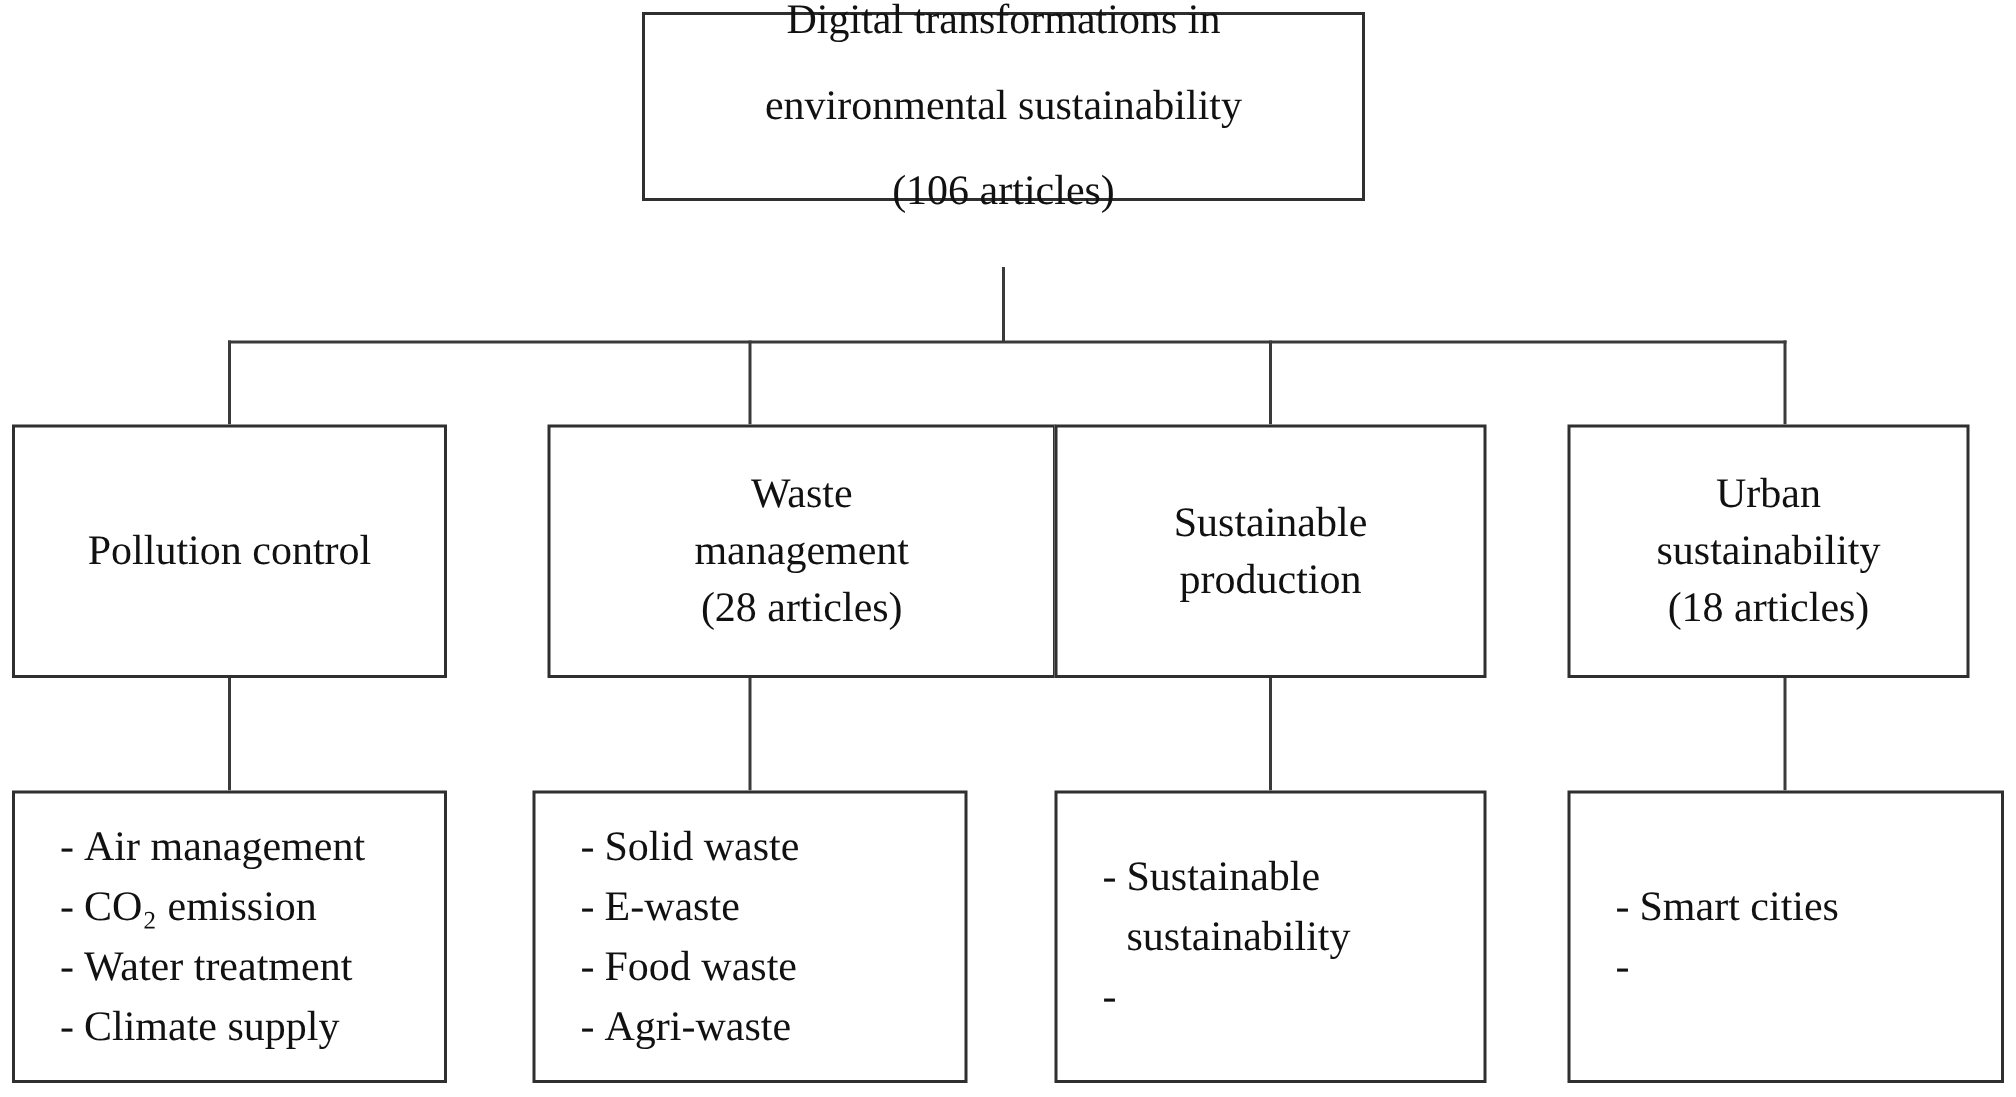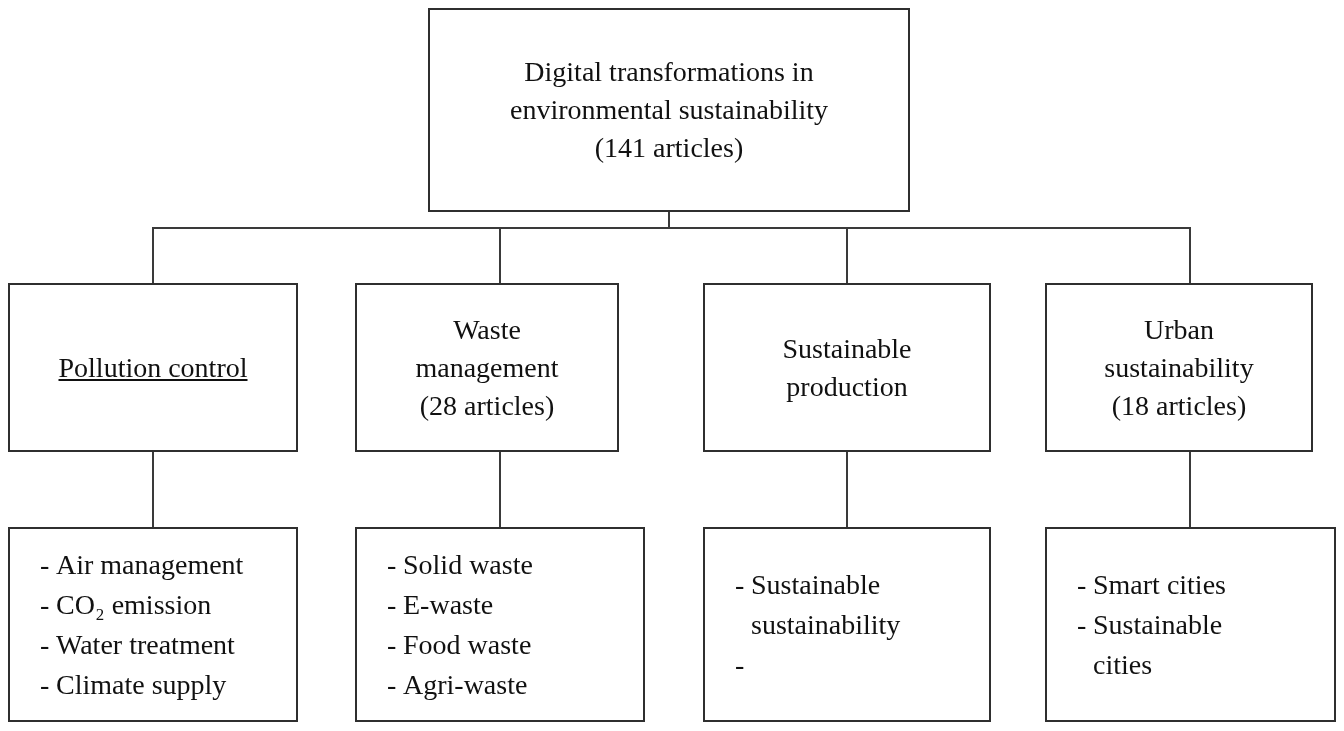--- a/index.html
+++ b/index.html
@@ -24,23 +24,23 @@
   }
   .center-text {
     display: flex;
     flex-direction: column;
     align-items: center;
     justify-content: center;
     text-align: center;
     font-size: 28px;
     line-height: 38px;
   }
-  .root-box   { left: 428px;  top: 8px;   width: 482px; height: 204px; }
-  .branch-1   { left: 8px;    top: 283px; width: 290px; height: 169px; text-decoration: underline; }
-  .branch-2   { left: 355px;  top: 283px; width: 264px; height: 169px; justify-content: center; }
+  .root-box   { left: 428px;  top: 8px;   width: 482px; height: 126px; gap: 19px; }
+  .branch-1   { left: 8px;    top: 283px; width: 290px; height: 169px; }
+  .branch-2   { left: 365px;  top: 283px; width: 339px; height: 169px; justify-content: center; }
   .branch-3   { left: 703px;  top: 283px; width: 288px; height: 169px; }
   .branch-4   { left: 1045px; top: 283px; width: 268px; height: 169px; }
   .topics-1   { left: 8px;    top: 527px; width: 290px; height: 195px; }
   .topics-2   { left: 355px;  top: 527px; width: 290px; height: 195px; }
   .topics-3   { left: 703px;  top: 527px; width: 288px; height: 195px; }
   .topics-4   { left: 1045px; top: 527px; width: 291px; height: 195px; }
 
   .topics {
     display: flex;
     flex-direction: column;
@@ -93,21 +93,21 @@
   <div class="connector v-line conn-drop-3"></div>
   <div class="connector v-line conn-drop-4"></div>
   <div class="connector v-line conn-stem-1"></div>
   <div class="connector v-line conn-stem-2"></div>
   <div class="connector v-line conn-stem-3"></div>
   <div class="connector v-line conn-stem-4"></div>
 
   <div class="node root-box center-text">
     <span>Digital transformations in</span>
     <span>environmental sustainability</span>
-    <span>(141 articles)</span>
+    <span>(106 articles)</span>
   </div>
 
   <div class="node branch-1 center-text">
     <span>Pollution control</span>
   </div>
 
   <div class="node branch-2 center-text">
     <span>Waste</span>
     <span>management</span>
     <span>(28 articles)</span>
@@ -172,17 +172,16 @@
     </div>
   </div>
 
   <div class="node topics-4 topics">
     <div class="topic-item">
       <span class="topic-dash">-</span>
       <span class="topic-text">Smart cities</span>
     </div>
     <div class="topic-item">
       <span class="topic-dash">-</span>
-      <span class="topic-text">Sustainable cities</span>
     </div>
   </div>
 
 </div>
 
 </body></html>

